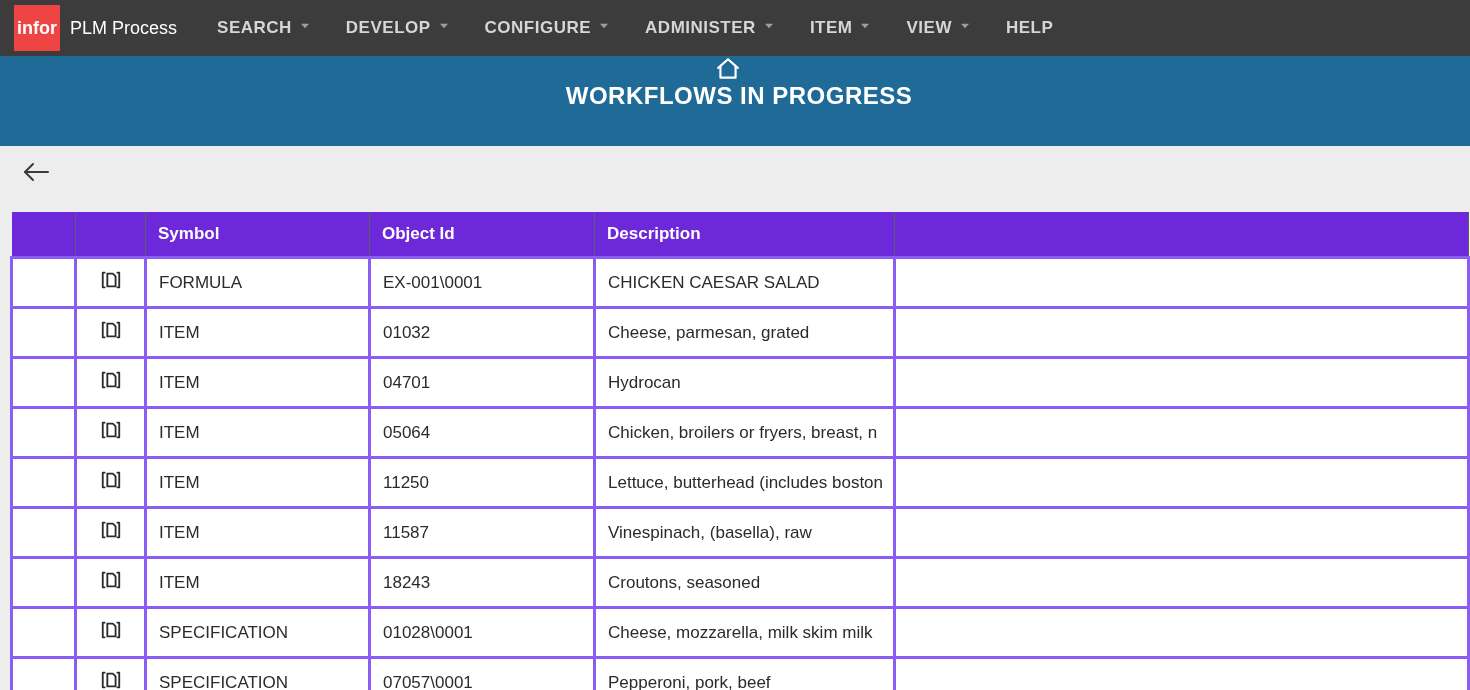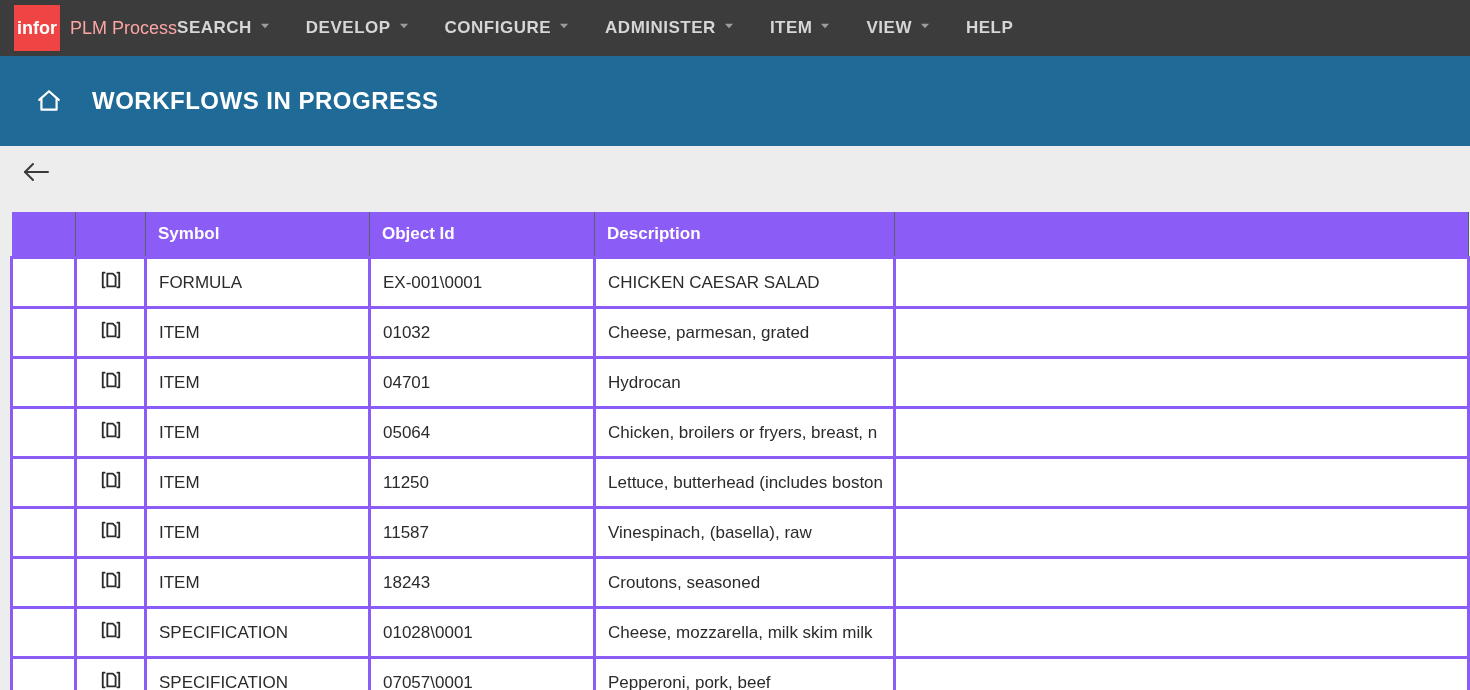--- a/index.html
+++ b/index.html
@@ -1,35 +1,35 @@
 <!DOCTYPE html>
 <html><head>
 <meta charset="utf-8">
 <style>
   * { box-sizing: border-box; margin: 0; padding: 0; }
   html, body { width: 100%; height: 100%; font-family: Arial, Helvetica, sans-serif; background: #ededed; }
   
   .top-nav { height: 56px; background: #3c3c3c; display: flex; align-items: center; padding: 0 0 0 0; }
   .logo { width: 46px; height: 46px; background: #ef4444; color: #fff; font-weight: bold; font-size: 18px; display:flex; align-items:center; justify-content:center; margin: 5px 10px 5px 14px; }
-  .app-name { color: #fca5a5; font-size: 18px; }
+  .app-name { color: #ffffff; font-size: 18px; margin-right: 40px; }
   .top-menu { display:flex; align-items:center; gap: 34px; }
   .top-menu-item { color: #d6d6d6; font-size: 17px; font-weight: bold; letter-spacing: .5px; display:flex; align-items:center; gap:6px; cursor:pointer; }
   .top-menu-item .chev { display:inline-block; }
   
-  .page-header { background: #1f6a97; height: 90px; display:flex; align-items:center; padding: 0 20px 0 36px; color: #fff; }
+  .page-header { background: #1f6a97; height: 90px; display:flex; align-items:center; padding: 0 20px 0 36px; color: #fff; flex-direction: column; }
   .home-ic { margin-right: 30px; display:flex; align-items:center; cursor:pointer; }
   .page-title { font-size: 24px; font-weight: bold; letter-spacing: .5px; margin-right: 8px; }
   .page-sub { font-size: 24px; font-style: italic; font-weight: 500; }
   
   .toolbar { padding: 14px 0 24px 22px; }
   .back-arrow { display:inline-flex; align-items:center; cursor:pointer; color:#3a3a3a; }
   
   .grid-wrap { margin: 0 0 0 10px; }
   table.data-grid { border-collapse: collapse; width: 100%; table-layout: fixed; }
-  .data-grid th { background:#8b5cf6; color:#fff; font-size:17px; font-weight:bold; text-align:left; padding: 12px 12px; border-right:1px solid #5a6069; }
+  .data-grid th { background:#6d28d9; color:#fff; font-size:17px; font-weight:bold; text-align:left; padding: 12px 12px; border-right:1px solid #5a6069; }
   .data-grid td { background:#fff; color:#2b2b2b; font-size:17px; padding: 10px 12px; border:3px solid #8b5cf6; white-space:nowrap; overflow:hidden; text-overflow:clip; }
   .col-sel { width:64px; }
   .col-icon { width:70px; text-align:center; }
   .col-symbol { width:224px; }
   .col-objid { width:225px; }
   .col-desc { width:300px; }
   .col-rest {  }
   .row-icon { display:inline-flex; align-items:center; justify-content:center; cursor:pointer; }
   .data-grid td.icon-cell { text-align:center; }
 </style>

